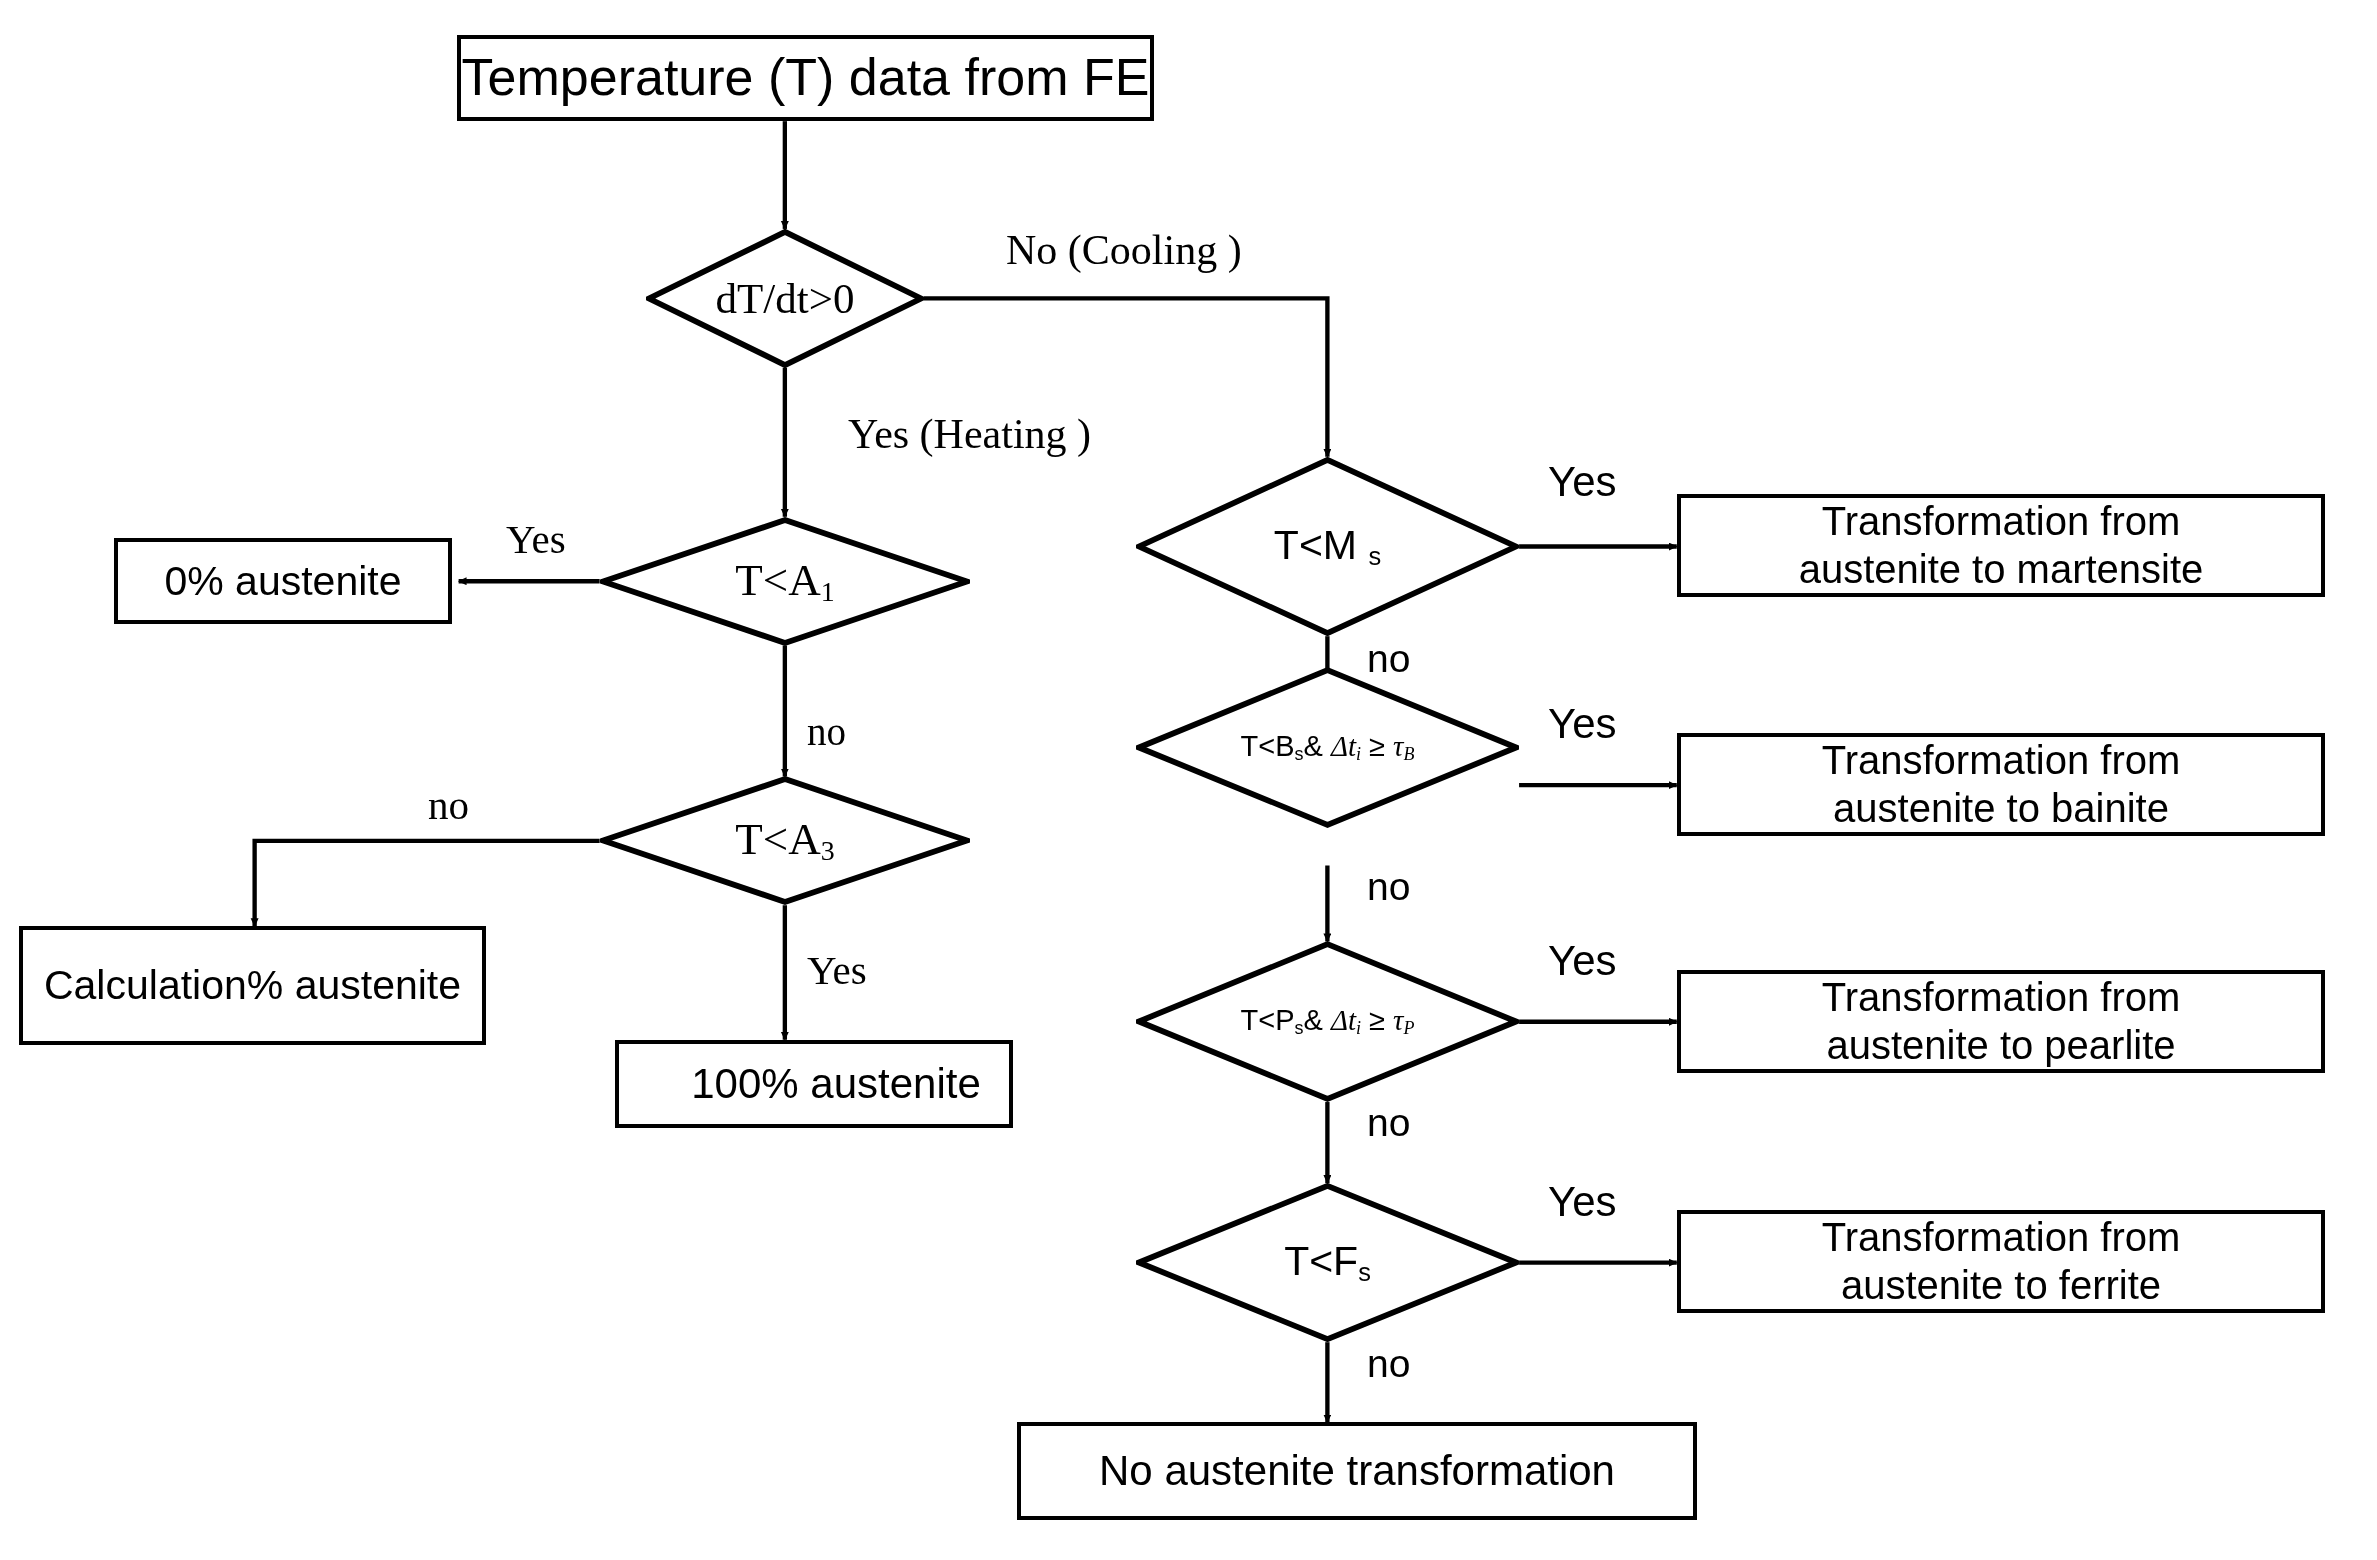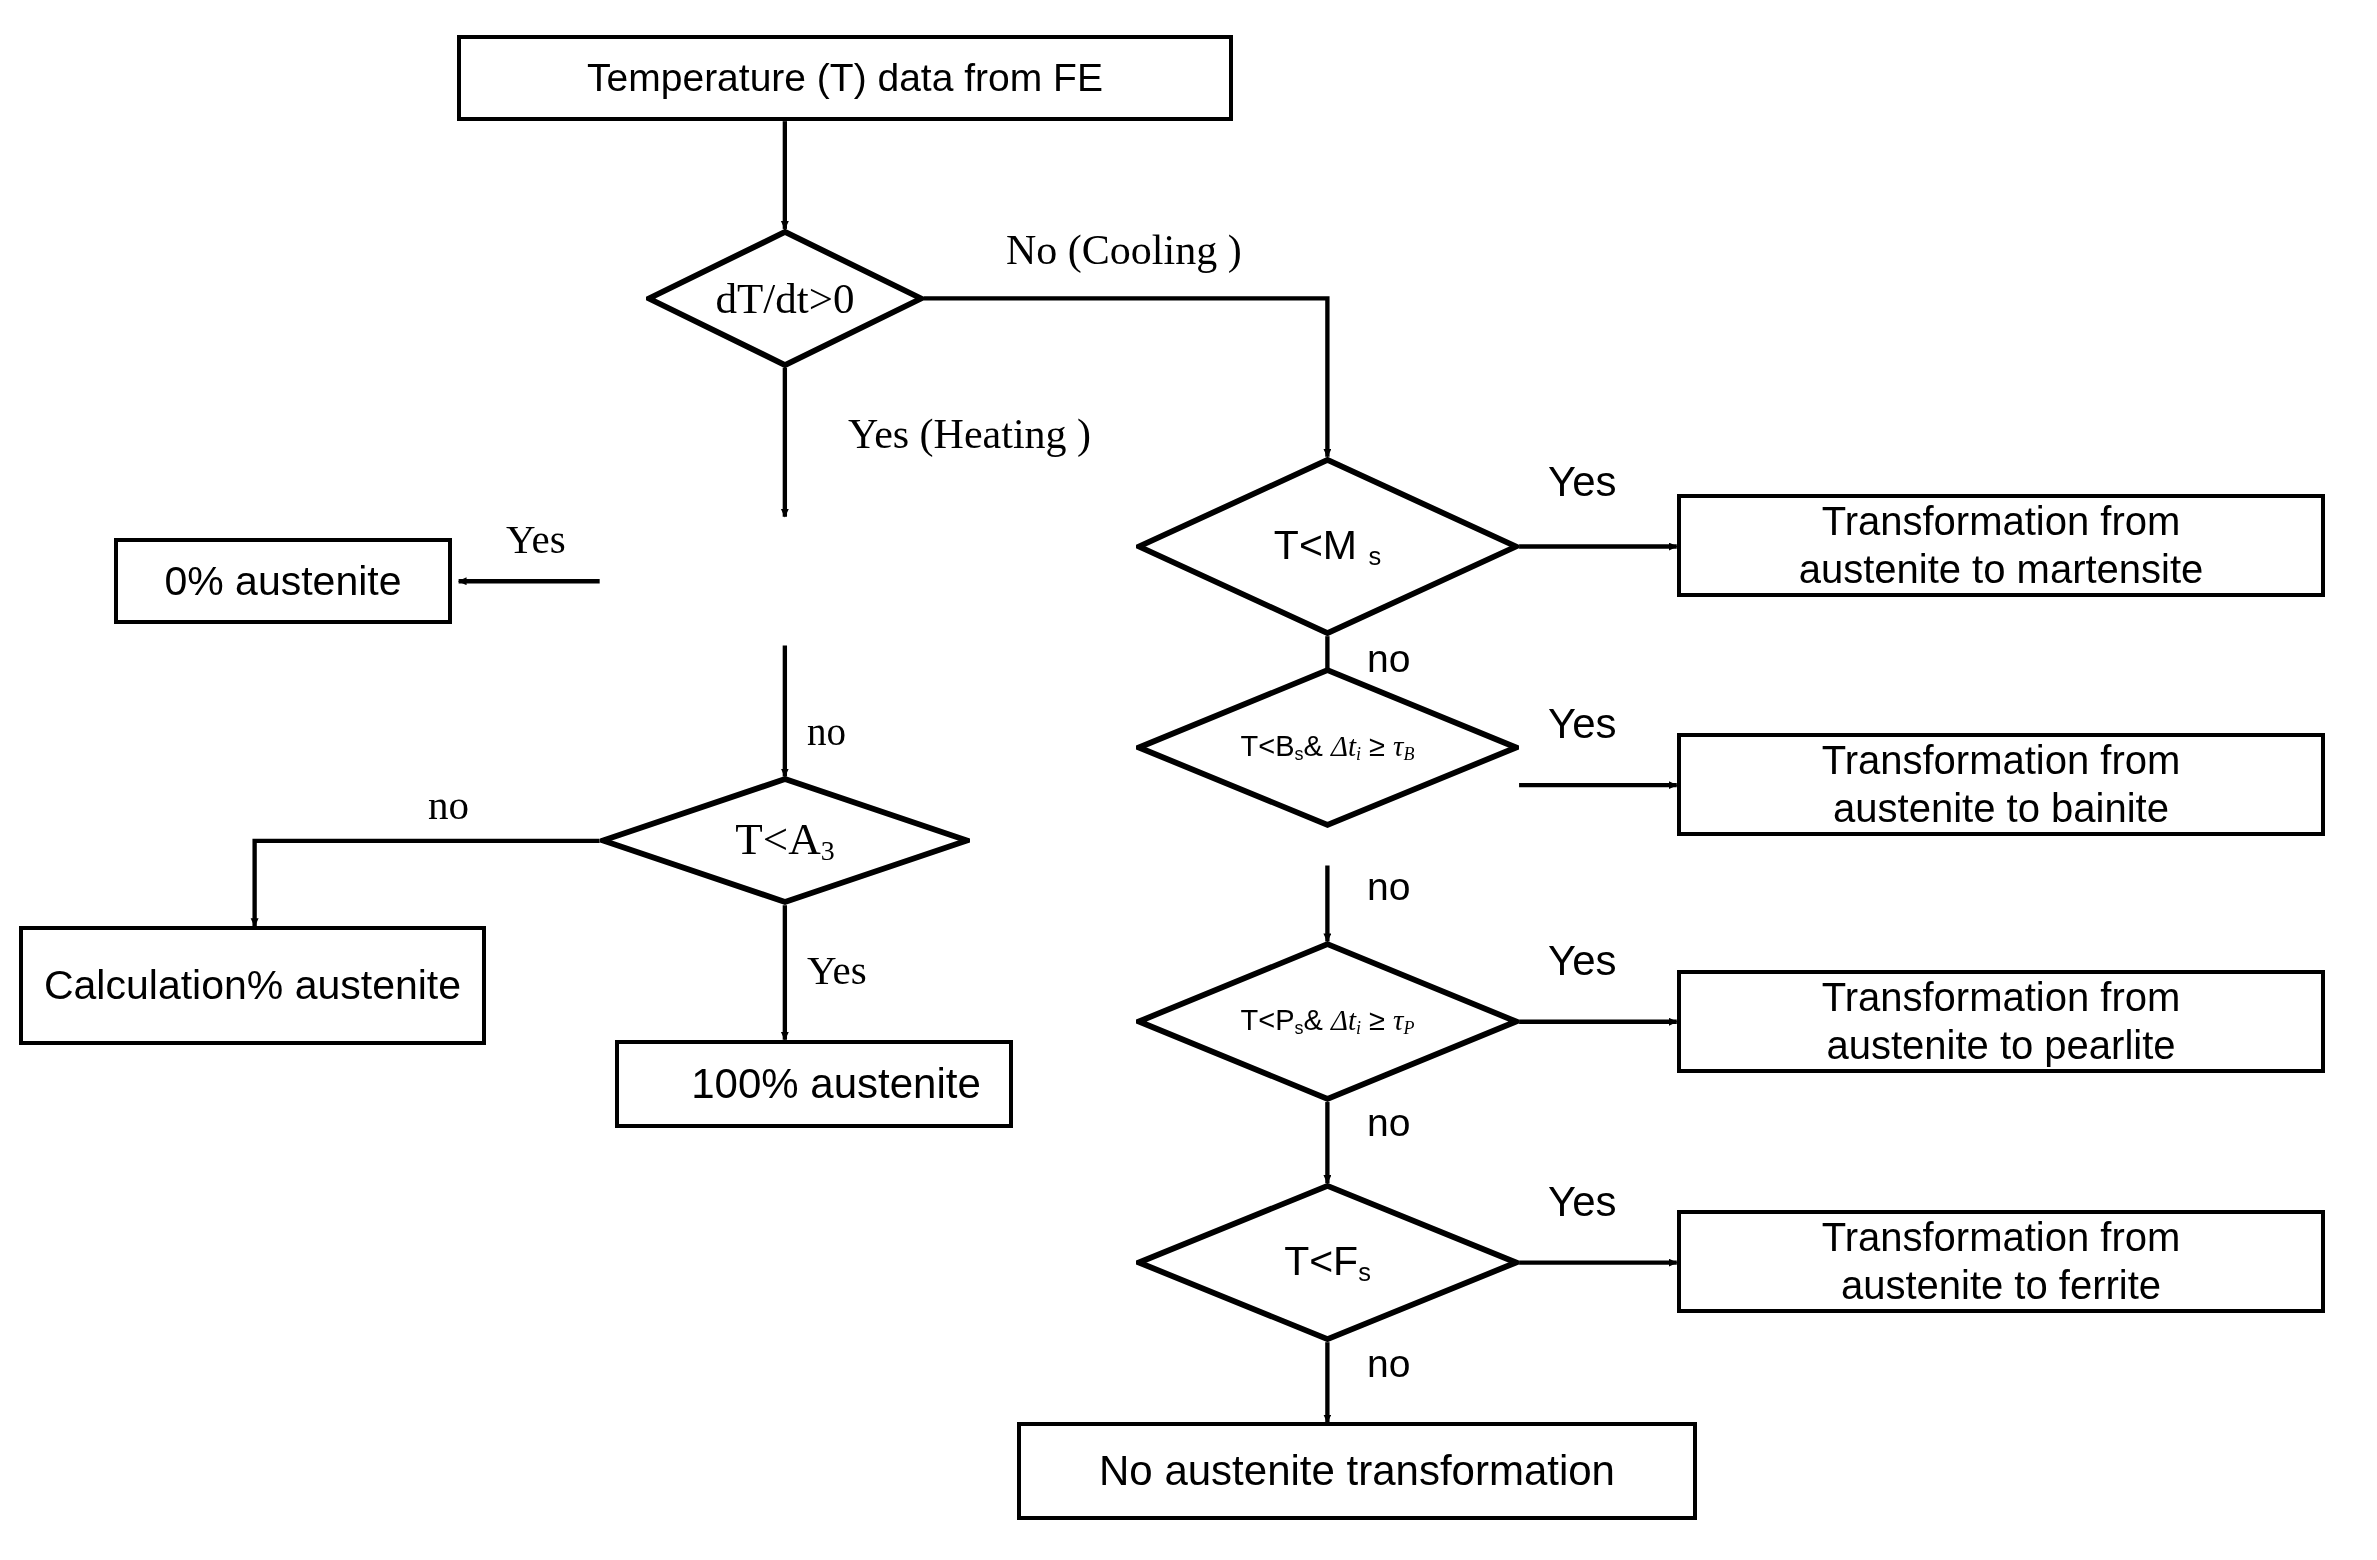--- a/index.html
+++ b/index.html
@@ -62,21 +62,21 @@
       <path d="M2100,1412 L2318,1412"></path>
 
       <path d="M1835,1523 L1835,1635"></path>
 
       <path d="M2100,1745 L2318,1745"></path>
 
       <path d="M1835,1855 L1835,1966"></path>
     </g>
   </svg>
 
-  <div class="box" style="left:457px;top:35px;width:776px;height:86px;font-size:39px;">
+  <div class="box" style="left:457px;top:35px;width:697px;height:86px;font-size:52px;">
     <span class="ln">Temperature (T) data from FE</span>
   </div>
 
   <div class="box" style="left:114px;top:538px;width:338px;height:86px;font-size:41px;">
     <span class="ln">0% austenite</span>
   </div>
 
   <div class="box" style="left:19px;top:926px;width:467px;height:119px;font-size:41px;flex-direction:row;">
     <span class="ln">Calculation</span>
     <span class="ln">% austenite</span>
@@ -110,20 +110,26 @@
     <span class="ln">No austenite transformation</span>
   </div>
 
   <div class="dia" style="left:646px;top:229px;width:278px;height:139px;">
     <svg width="278" height="139" viewBox="0 0 384 192">
       <polygon points="192,4 380,96 192,188 4,96" fill="#fff" stroke="#000" stroke-width="8"></polygon>
     </svg>
     <span class="dtext serif" style="font-size:43px;">dT/dt&gt;0</span>
   </div>
 
+  <div class="dia" style="left:600px;top:517px;width:370px;height:129px;">
+    <svg width="370" height="129" viewBox="0 0 512 178">
+      <polygon points="256,4 508,89 256,174 4,89" fill="#fff" stroke="#000" stroke-width="8"></polygon>
+    </svg>
+    <span class="dtext serif" style="font-size:45px;"><span>T&lt;A</span><sub>1</sub></span>
+  </div>
 
   <div class="dia" style="left:600px;top:776px;width:370px;height:129px;">
     <svg width="370" height="129" viewBox="0 0 512 178">
       <polygon points="256,4 508,89 256,174 4,89" fill="#fff" stroke="#000" stroke-width="8"></polygon>
     </svg>
     <span class="dtext serif" style="font-size:45px;"><span>T&lt;A</span><sub>3</sub></span>
   </div>
 
   <div class="dia" style="left:1136px;top:457px;width:383px;height:179px;">
     <svg width="383" height="179" viewBox="0 0 530 248">

